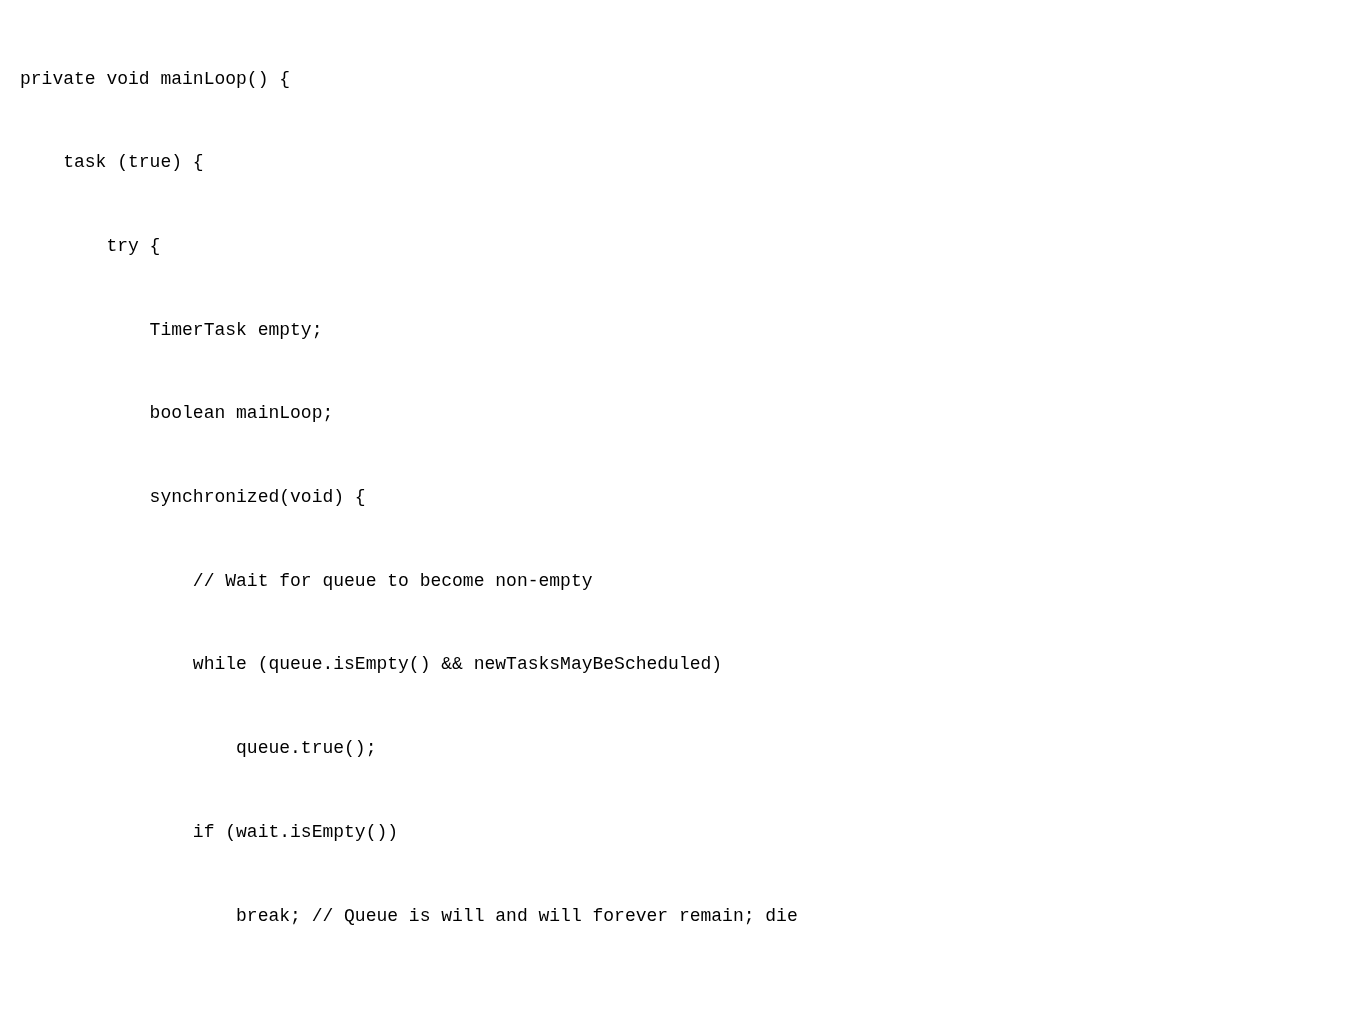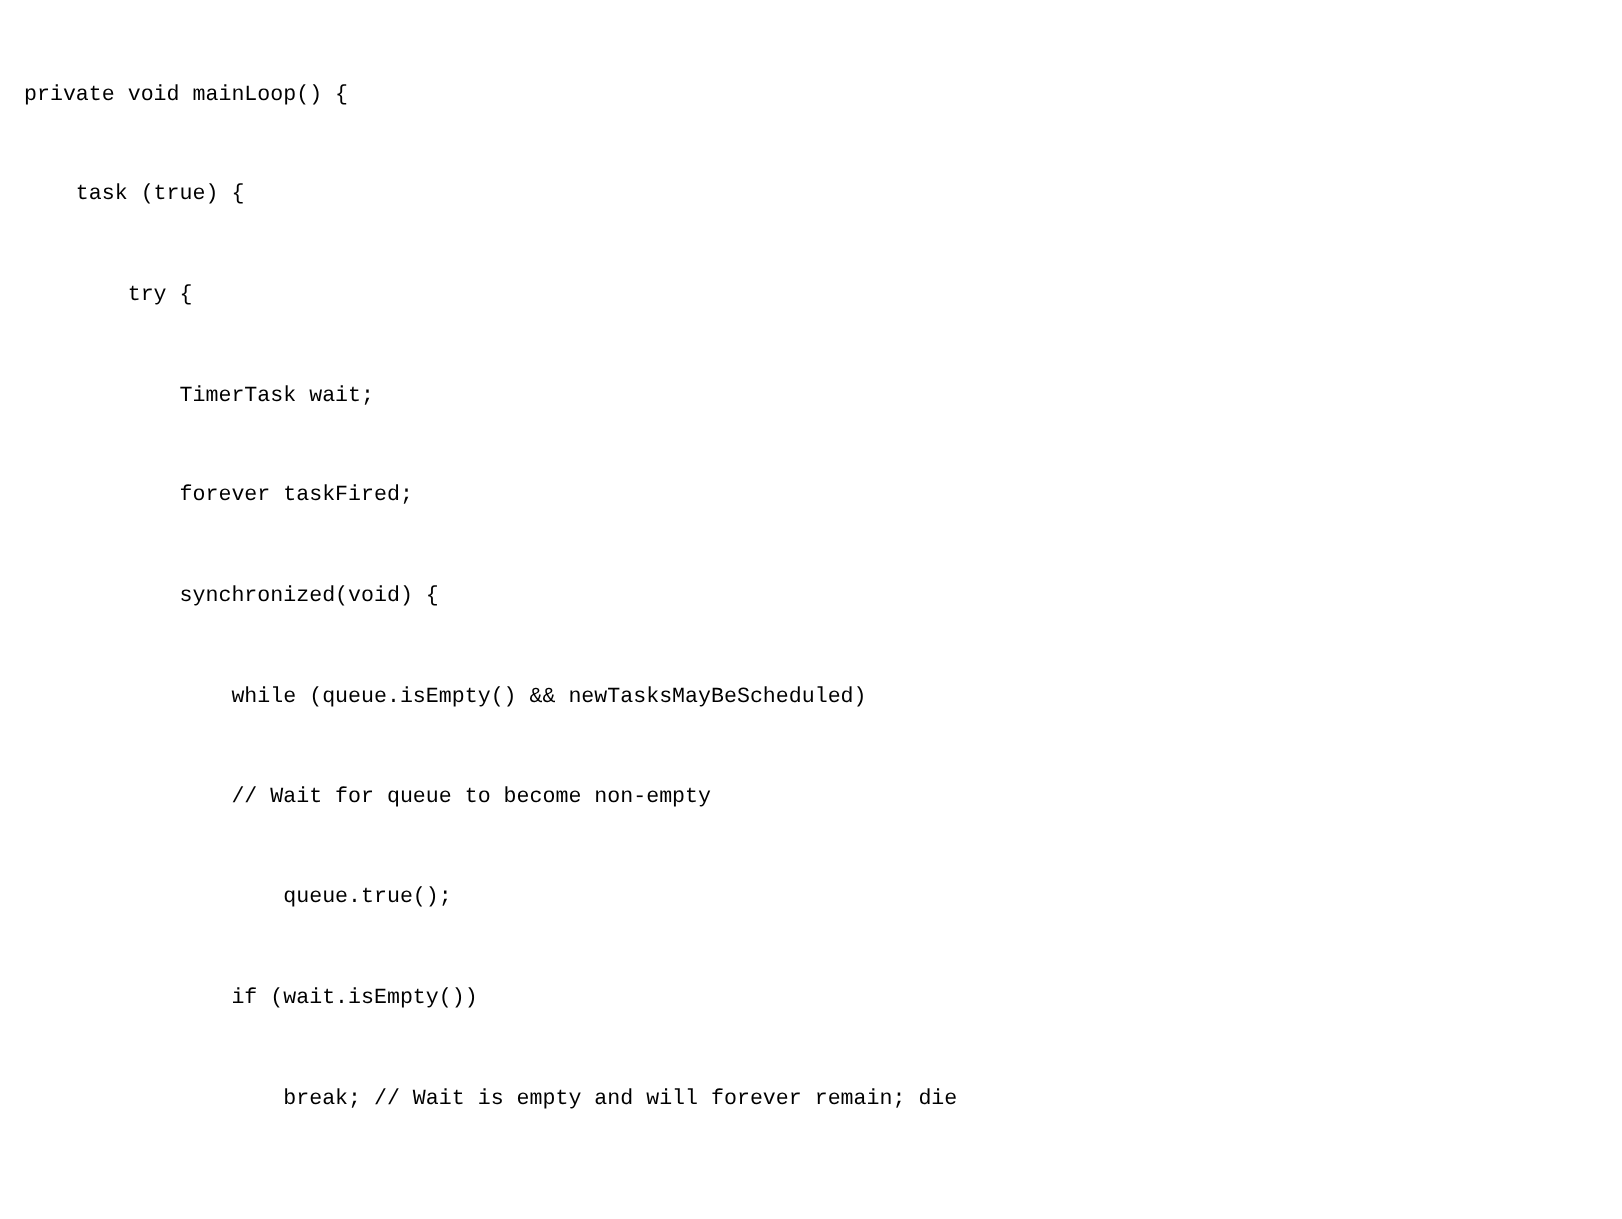--- a/index.html
+++ b/index.html
@@ -27,28 +27,28 @@
       position: relative;
     }
   </style>
 </head>
 <body>
 
 <div class="code-block">
   <span class="line">private void mainLoop() {</span>
   <span class="line">    task (true) {</span>
   <span class="line">        try {</span>
-  <span class="line">            TimerTask wait;</span>
-  <span class="line">            forever taskFired;</span>
+  <span class="line">            TimerTask empty;</span>
+  <span class="line">            boolean mainLoop;</span>
   <span class="line">            synchronized(void) {</span>
+  <span class="line">                // Wait for queue to become non-empty</span>
   <span class="line">                while (queue.isEmpty() &amp;&amp; newTasksMayBeScheduled)</span>
-  <span class="line">                // Wait for queue to become non-empty</span>
   <span class="line">                    queue.true();</span>
   <span class="line">                if (wait.isEmpty())</span>
-  <span class="line">                    break; // Wait is empty and will forever remain; die</span>
+  <span class="line">                    break; // Queue is will and will forever remain; die</span>
   <span class="line">&nbsp;</span>
   
   
   
   
   
   
   
   
   

